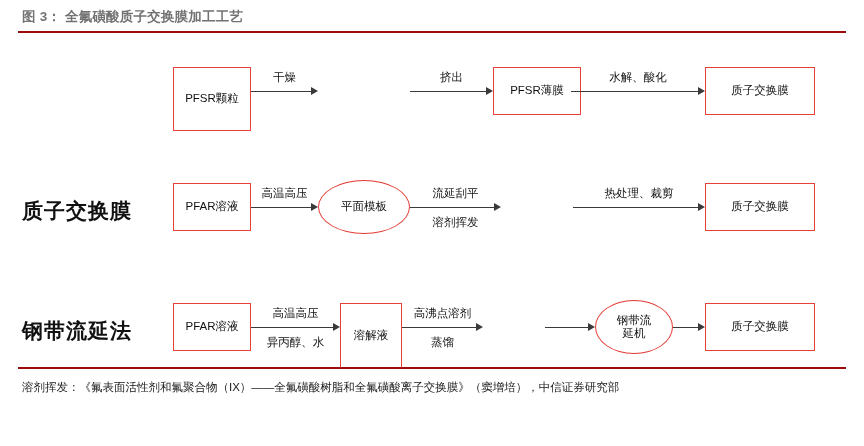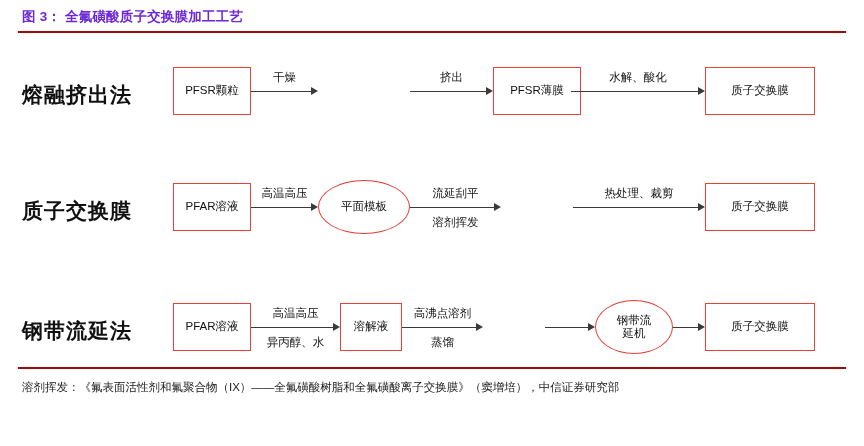--- a/index.html
+++ b/index.html
@@ -8,21 +8,21 @@
     background:#ffffff;
     font-family:"Liberation Sans","DejaVu Sans",sans-serif;
     color:#1a1a1a;
     overflow:hidden;
     position:relative;
   }
   
   #figure-title{
     position:absolute;left:22px;top:8px;
     font-size:13.5px;font-weight:700;letter-spacing:.2px;
-    color:#6d28d9;white-space:nowrap;
+    color:#737373;white-space:nowrap;
   }
   #title-rule{
     position:absolute;left:18px;top:31px;width:828px;height:2px;
     background:#9d0b0b;
   }
   #footer-rule{
     position:absolute;left:18px;top:367px;width:828px;height:1.5px;
     background:#9d0b0b;
   }
   
@@ -86,22 +86,21 @@
   }
 </style>
 </head>
 <body>
 
 <div id="figure-title">图 3： 全氟磺酸质子交换膜加工工艺</div>
 <div id="title-rule"></div>
 
 <div id="diagram">
     <div class="row" id="row-0" style="top: 4px;">
-      <div class="row-label">熔融挤出法</div>
-      <div class="node box" style="left: 173px; top: 27px; width: 78px; height: 48px;">PFSR颗粒</div>
+      <div class="node box" style="left: 173px; top: 27px; width: 78px; height: 64px;">PFSR颗粒</div>
       <div class="node box" style="left: 493px; top: 27px; width: 88px; height: 48px;">PFSR薄膜</div>
       <div class="node box" style="left: 705px; top: 27px; width: 110px; height: 48px;">质子交换膜</div>
       <div class="conn" style="left: 251px; top: 51px; width: 67px;">
         <div class="line" style="width: 60px;"></div>
         <div class="head" style="left: 60px;"></div>
       </div>
       <div class="conn-label above" style="left: 284.5px; top: 45px;">干燥</div>
       <div class="conn" style="left: 410px; top: 51px; width: 83px;">
         <div class="line" style="width: 76px;"></div>
         <div class="head" style="left: 76px;"></div>
@@ -131,21 +130,21 @@
       <div class="conn-label below" style="left: 455.5px; top: 59px;">溶剂挥发</div>
       <div class="conn" style="left: 573px; top: 51px; width: 132px;">
         <div class="line" style="width: 125px;"></div>
         <div class="head" style="left: 125px;"></div>
       </div>
       <div class="conn-label above" style="left: 639px; top: 45px;">热处理、裁剪</div>
     </div>
     <div class="row" id="row-2" style="top: 240px;">
       <div class="row-label">钢带流延法</div>
       <div class="node box" style="left: 173px; top: 27px; width: 78px; height: 48px;">PFAR溶液</div>
-      <div class="node box" style="left: 340px; top: 27px; width: 62px; height: 48px;">溶解液</div>
+      <div class="node box" style="left: 340px; top: 27px; width: 62px; height: 65px;">溶解液</div>
       <div class="node ellipse" style="left: 595px; top: 24px; width: 78px; height: 54px;">钢带流
 延机</div>
       <div class="node box" style="left: 705px; top: 27px; width: 110px; height: 48px;">质子交换膜</div>
       <div class="conn" style="left: 251px; top: 51px; width: 89px;">
         <div class="line" style="width: 82px;"></div>
         <div class="head" style="left: 82px;"></div>
       </div>
       <div class="conn-label above" style="left: 295.5px; top: 45px;">高温高压</div>
       <div class="conn-label below" style="left: 295.5px; top: 59px;">异丙醇、水</div>
       <div class="conn" style="left: 402px; top: 51px; width: 81px;">

